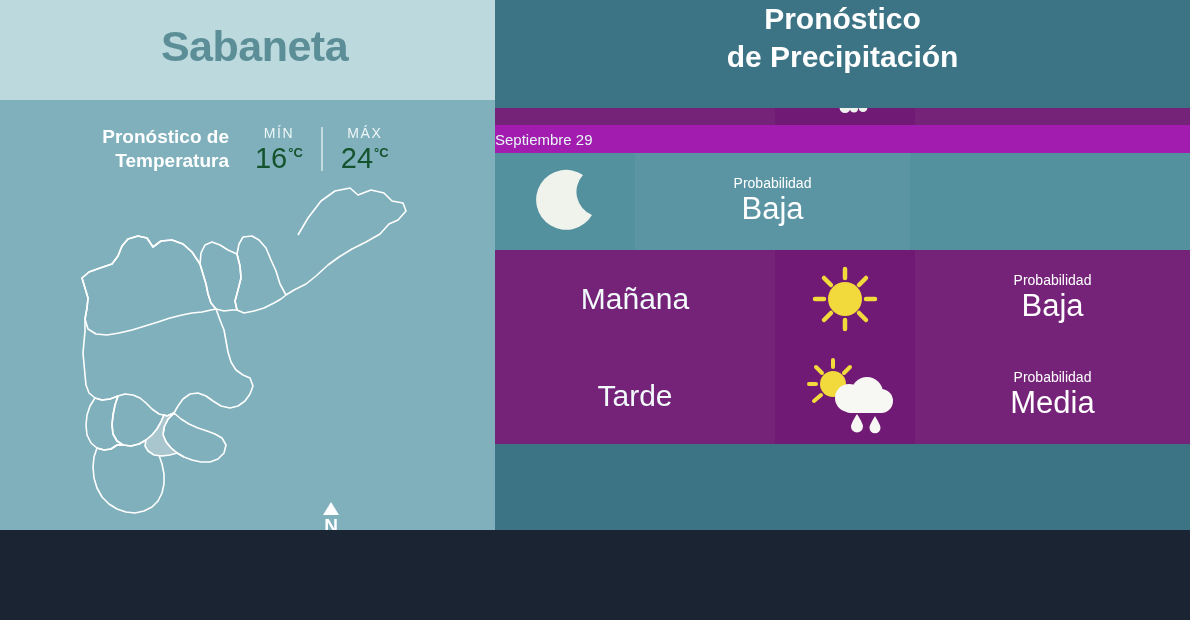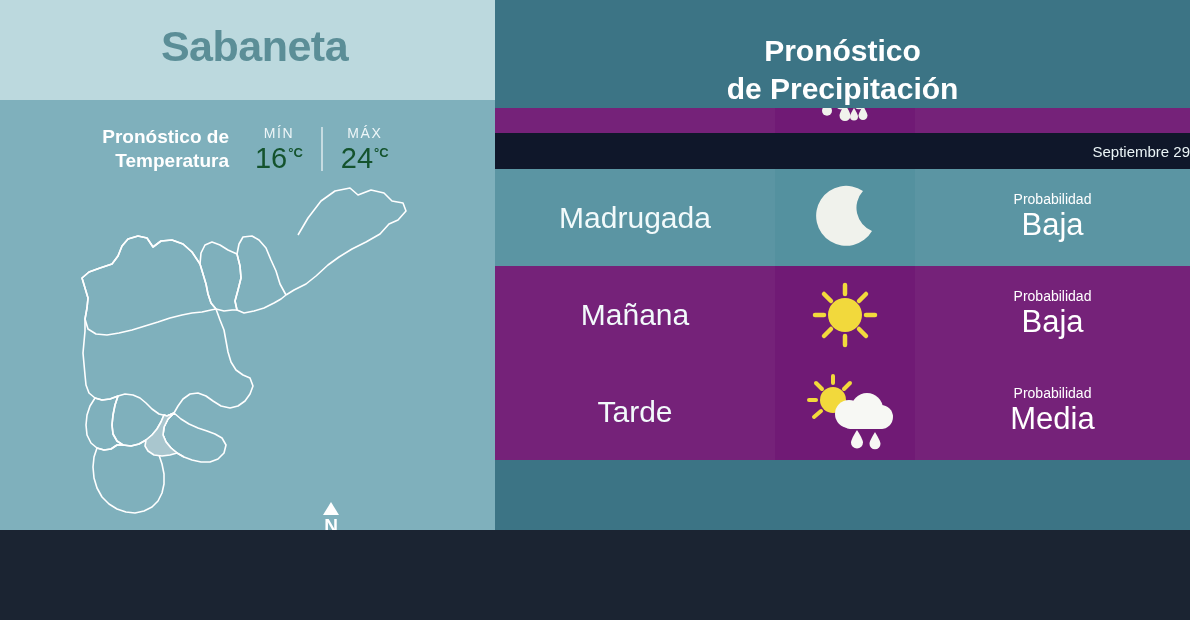--- a/index.html
+++ b/index.html
@@ -63,29 +63,29 @@
   }
   .compass-n { font-size:19px; font-weight:bold; line-height:1.05; margin-top:1px; }
 
   
   .right-panel {
     position:absolute; left:495px; top:0; width:695px; height:530px;
     background:#3c7485;
   }
   .right-header {
     position:absolute; left:0; top:0; width:695px; height:108px;
-    display:flex; flex-direction:column; align-items:center; justify-content:flex-end;
+    display:flex; flex-direction:column; align-items:center; justify-content:flex-start;
     background:#3c7485;
   }
   .right-title-l1, .right-title-l2 {
     font-size:30px; font-weight:bold; color:#ffffff; line-height:1.26;
   }
   .date-band {
-    height:36px; width:695px; background:#0f172a;
-    display:flex; align-items:center; justify-content:flex-end;
+    height:28px; width:695px; background:#a21caf;
+    display:flex; align-items:center; justify-content:flex-start;
   }
   .date-band-text { font-size:15px; color:#eaf4f6; }
 
   .fc-row {
     width:695px; height:97px; display:flex; align-items:stretch;
   }
   .fc-row.light { background:#54919f; }
   .fc-row.dark  { background:#701a75;justify-content:space-between; }
   .fc-cell { display:flex; align-items:center; justify-content:center; }
   .fc-period { width:280px; }
@@ -207,23 +207,20 @@
         <span class="prob-label">Probabilidad</span>
         <span class="prob-value">Alta</span>
       </div>
     </div>
 
     <div class="date-band">
       <span class="date-band-text">Septiembre 29</span>
     </div>
 
     <div class="fc-row light">
-      <div class="fc-cell fc-period">
-        <span class="fc-period-text">Madrugada</span>
-      </div>
       <div class="fc-cell fc-icon">
         <svg width="78" height="78" viewBox="0 0 78 78">
           <path d="M57,12 a30,30 0 1 0 9,40 a25,25 0 0 1 -9,-40 Z" fill="#f0f2ec"></path>
         </svg>
       </div>
       <div class="fc-cell fc-prob">
         <span class="prob-label">Probabilidad</span>
         <span class="prob-value">Baja</span>
       </div>
     </div>

